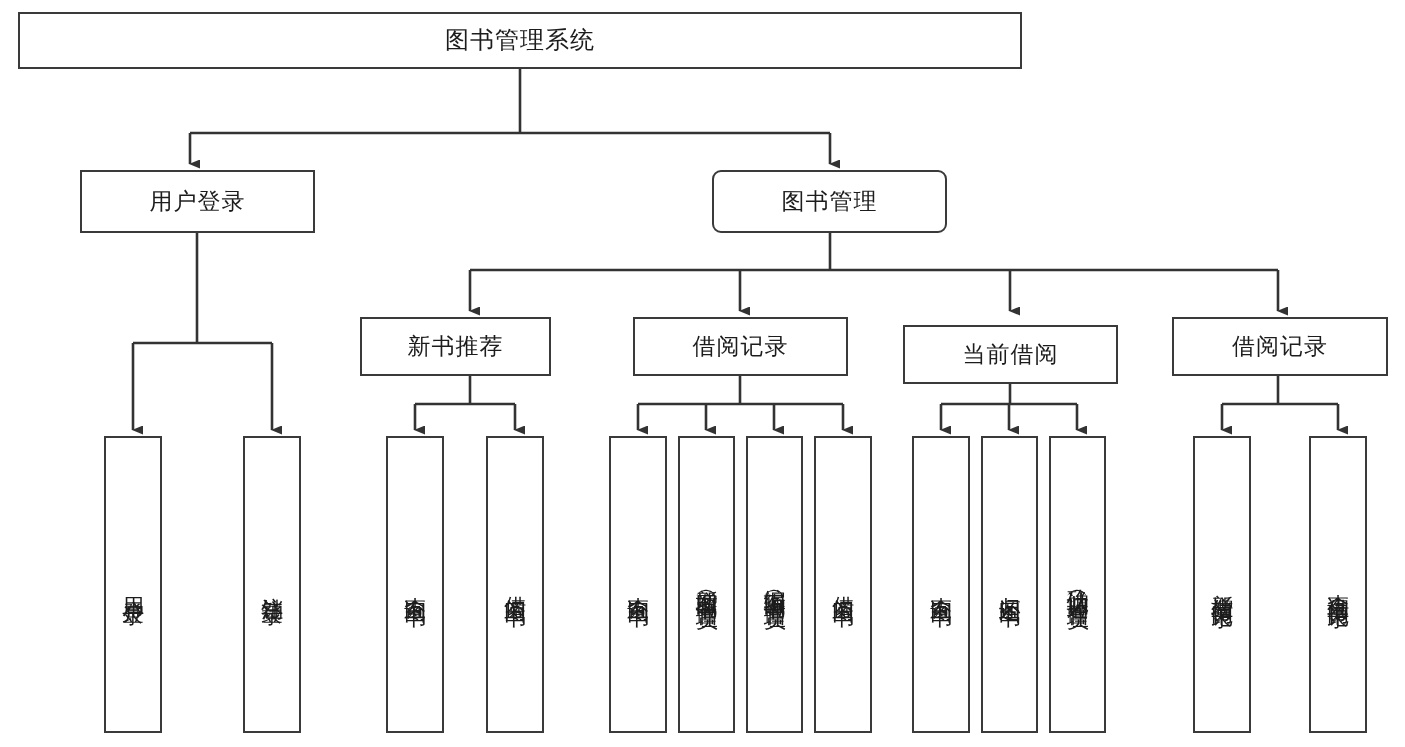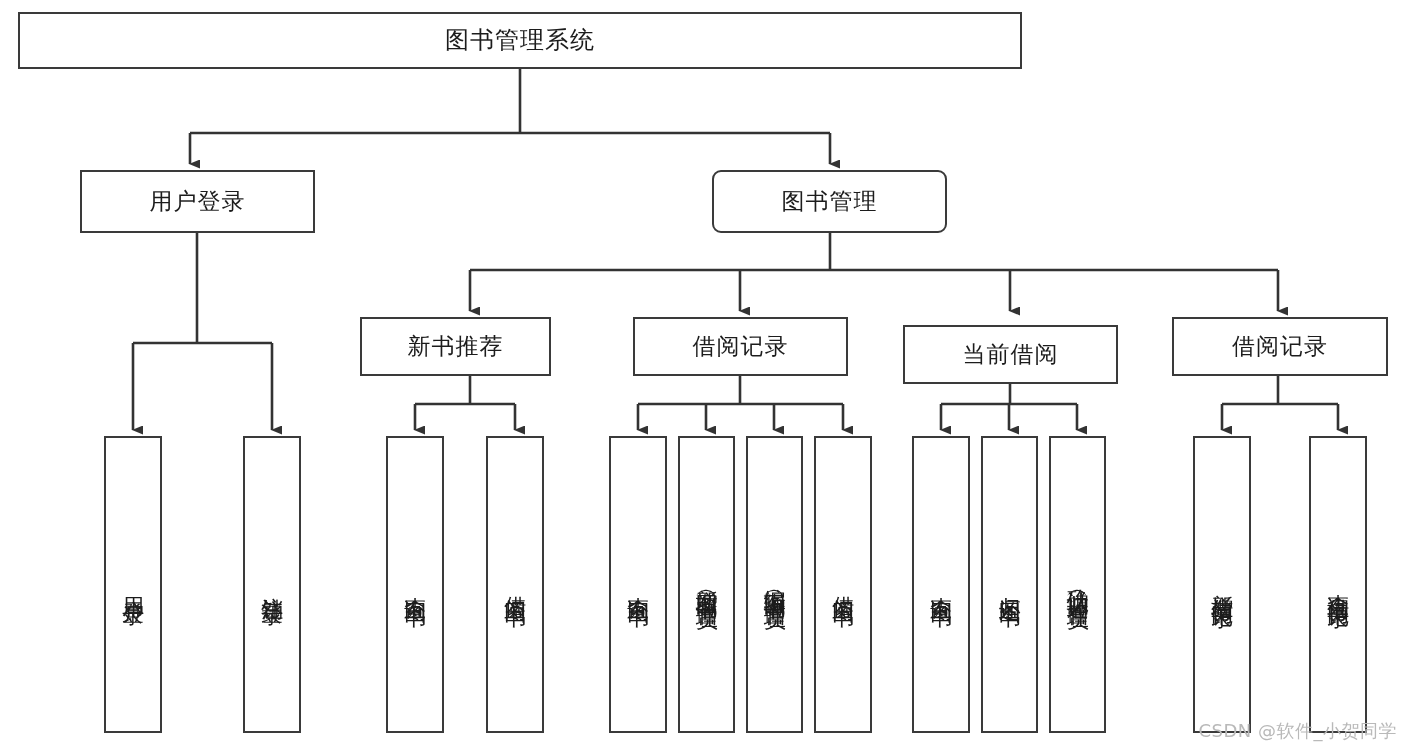--- a/index.html
+++ b/index.html
@@ -196,15 +196,14 @@
   </div>
 
   <div class="node v-node" style="left:1193px; top:436px; width:58px; height:297px;">
     <span class="v-text">新增借阅记录</span>
   </div>
 
   <div class="node v-node" style="left:1309px; top:436px; width:58px; height:297px;">
     <span class="v-text">查询借阅记录</span>
   </div>
 
-  <div id="watermark">CSDN @软件_小贺同学</div>
 
 </div>
 
 </body></html>

